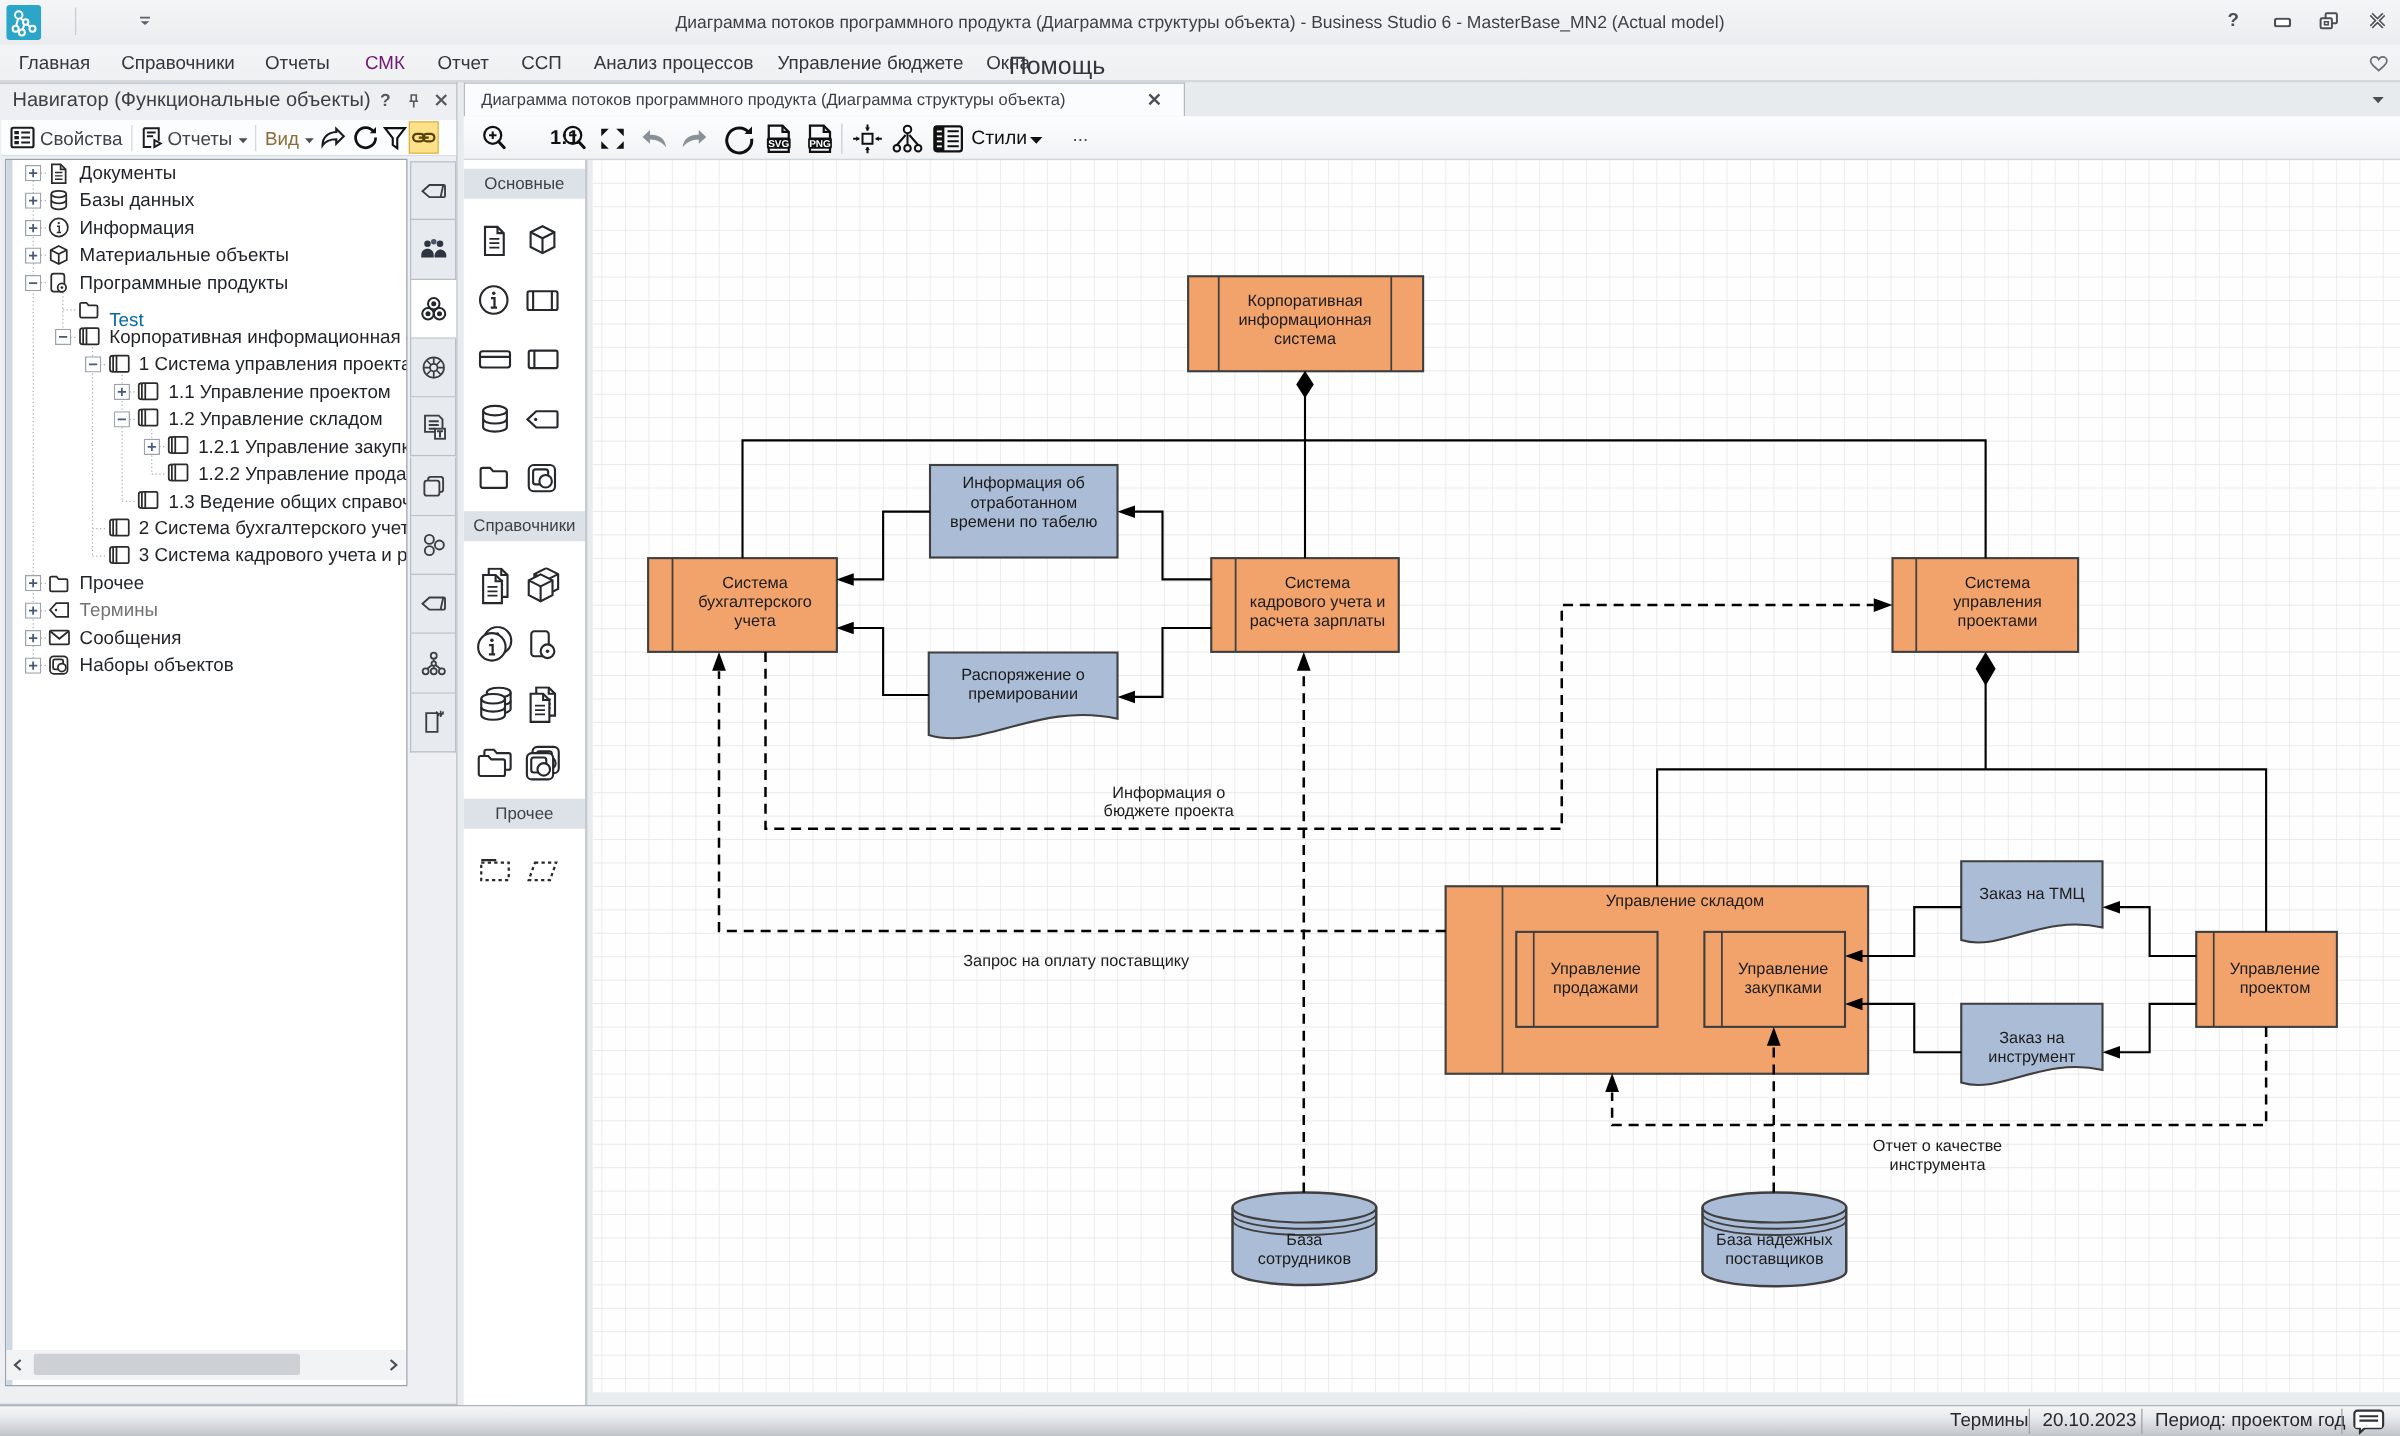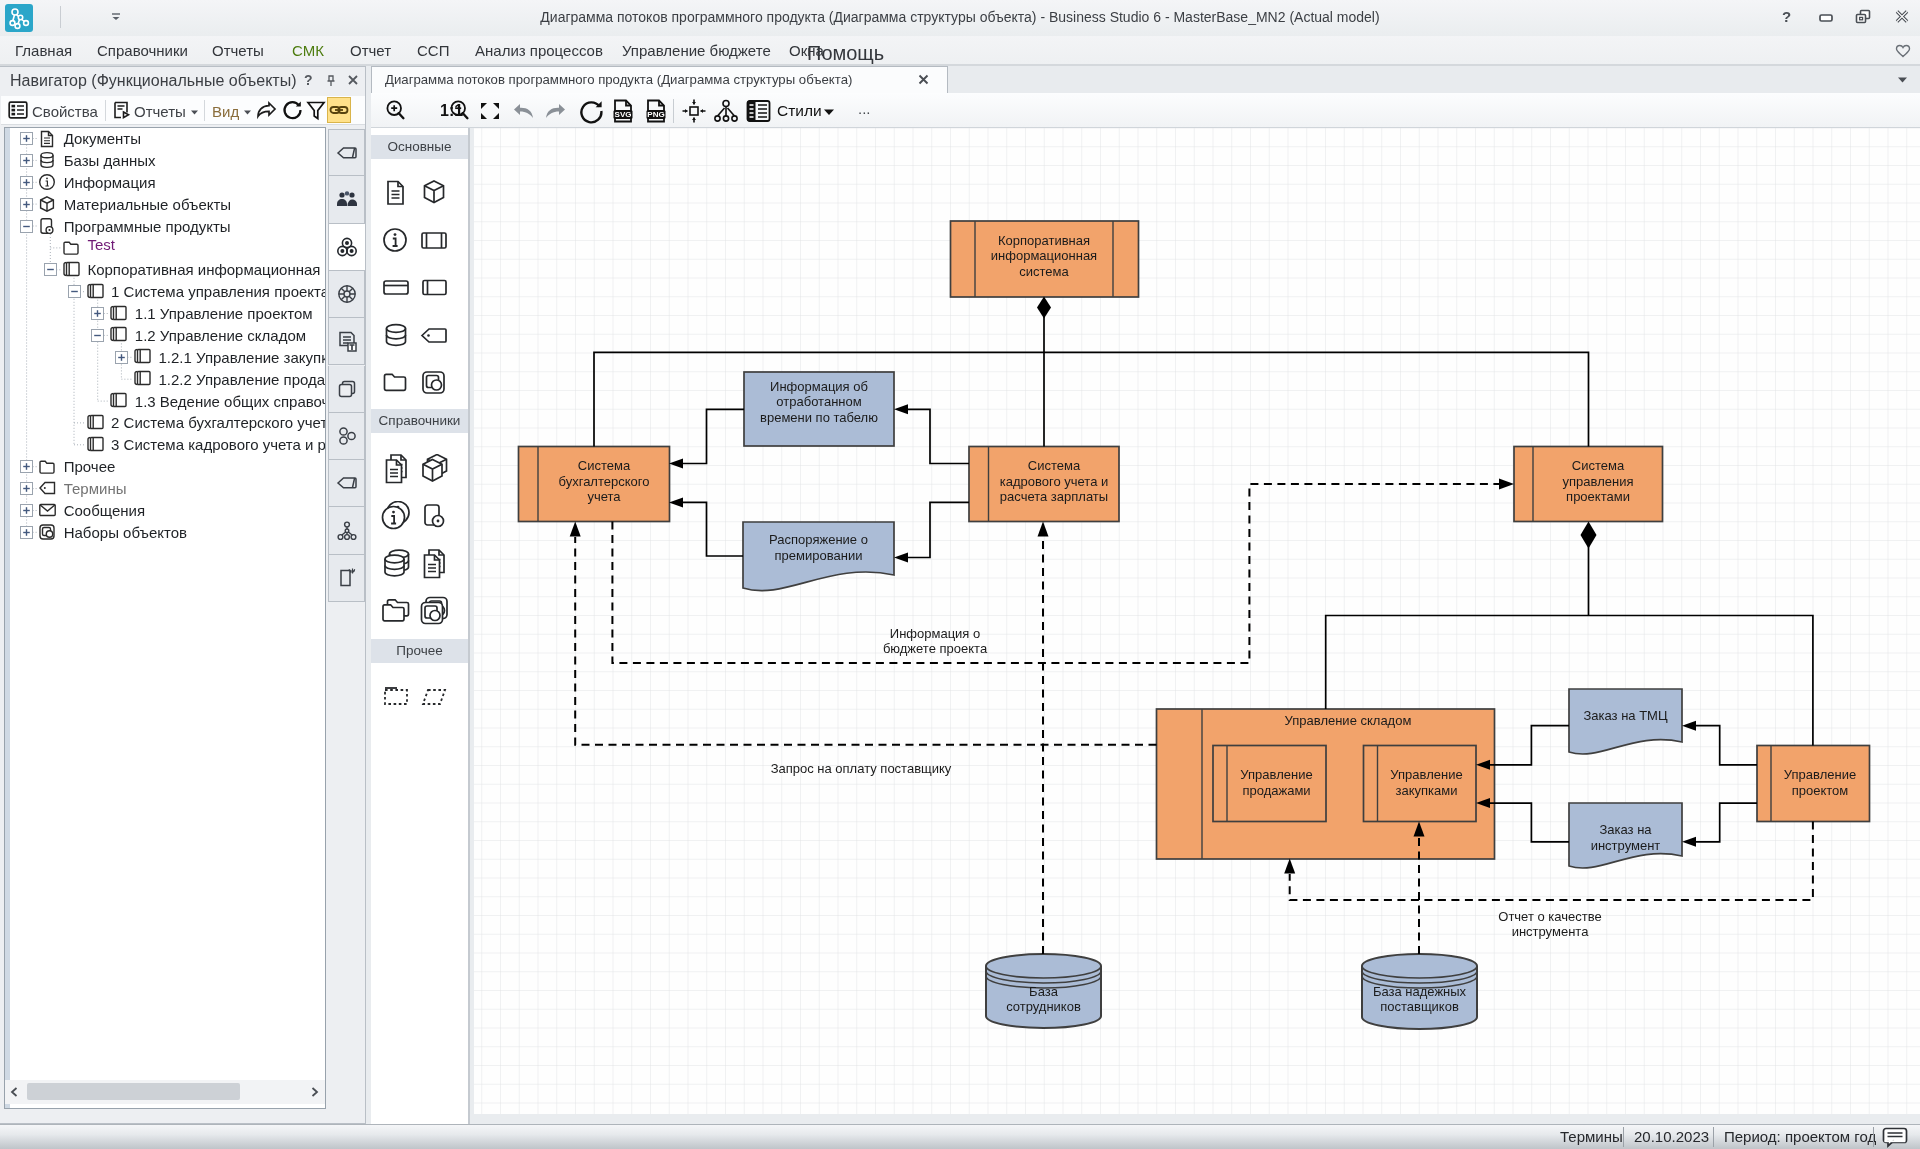--- a/index.html
+++ b/index.html
@@ -49,21 +49,21 @@
 <div class="abs" style="left:1895px;top:10px;">
     <svg width="14" height="13" viewBox="0 0 14 13">
       <path d="M2 1.5 L12 11.5 M12 1.5 L2 11.5" stroke="#4a4f55" stroke-width="3.4"></path>
       <path d="M2 1.5 L12 11.5 M12 1.5 L2 11.5" stroke="#fff" stroke-width="1.1"></path>
     </svg>
   </div>
 <div class="abs" style="left:0;top:36px;width:1920px;height:28px;background:linear-gradient(#f3f4f6,#eef0f2);"></div>
 <div class="abs tx" style="left:15px;top:42px;font-size:15px;color:#33363b;">Главная</div>
 <div class="abs tx" style="left:97px;top:42px;font-size:15px;color:#33363b;">Справочники</div>
 <div class="abs tx" style="left:212px;top:42px;font-size:15px;color:#33363b;">Отчеты</div>
-<div class="abs tx" style="left:292px;top:42px;font-size:15px;color:#4d7c0f;">СМК</div>
+<div class="abs tx" style="left:292px;top:42px;font-size:15px;color:#701a75;">СМК</div>
 <div class="abs tx" style="left:350px;top:42px;font-size:15px;color:#33363b;">Отчет</div>
 <div class="abs tx" style="left:417px;top:42px;font-size:15px;color:#33363b;">ССП</div>
 <div class="abs tx" style="left:475px;top:42px;font-size:15px;color:#33363b;">Анализ процессов</div>
 <div class="abs tx" style="left:622px;top:42px;font-size:15px;color:#33363b;">Управление бюджете</div>
 <div class="abs tx" style="left:789px;top:42px;font-size:15px;color:#33363b;">Окна</div>
 <div class="abs tx" style="left:807px;top:42px;font-size:20px;color:#33363b;">Помощь</div>
 <div class="abs" style="left:1895px;top:44px;">
     <svg width="16" height="14" viewBox="0 0 16 14">
       <path d="M8 12.5 C5 9.5 1.5 7.5 1.5 4.8 C1.5 2.9 3 1.5 4.8 1.5 C6.2 1.5 7.4 2.3 8 3.5 C8.6 2.3 9.8 1.5 11.2 1.5 C13 1.5 14.5 2.9 14.5 4.8 C14.5 7.5 11 9.5 8 12.5 Z" fill="none" stroke="#6a7077" stroke-width="1.4"></path>
     </svg>
@@ -250,21 +250,21 @@
         <circle cx="11.5" cy="13" r="3.4" fill="#fff"></circle>
         <circle cx="11.5" cy="13" r="1.1" fill="#2b2b2b" stroke="none"></circle>
       </svg>
     </div>
     <div class="abs tx" style="left:58.7px;top:89.5px;font-size:15px;color:#1f2226;">Программные продукты</div>
 <div class="abs" style="left:57.0px;top:110.9px;">
       <svg width="18" height="18" viewBox="0 0 18 18" fill="#fff" stroke="#2b2b2b" stroke-width="1.4">
         <path d="M2 4.5c0-.8.5-1.3 1.2-1.3h4l1.6 2h6c.7 0 1.2.5 1.2 1.2v7.4c0 .8-.5 1.3-1.2 1.3H3.2c-.7 0-1.2-.5-1.2-1.3z"></path>
       </svg>
     </div>
-    <div class="abs tx" style="left:82.4px;top:108px;font-size:15px;color:#701a75;">Test</div>
+    <div class="abs tx" style="left:82.4px;top:120px;font-size:15px;color:#0369a1;">Test</div>
 <div class="abs" style="left:38.9px;top:135.3px;">
       <svg width="13" height="13" viewBox="0 0 13 13">
         <rect x="0.5" y="0.5" width="12" height="12" fill="#fff" stroke="#9aa3ae"></rect>
         <g stroke="#44597e" stroke-width="1.4">
           <line x1="3.2" y1="6.5" x2="9.8" y2="6.5"></line>
         </g>
       </svg>
     </div>
     <div class="abs" style="left:57.0px;top:132.8px;">
       <svg width="19" height="16" viewBox="0 0 19 16" fill="#fff" stroke="#2b2b2b" stroke-width="1.4">

